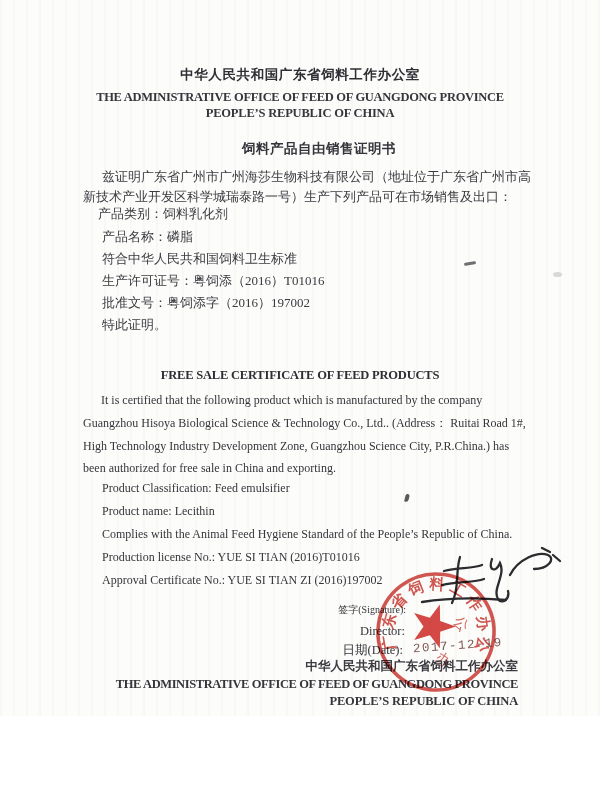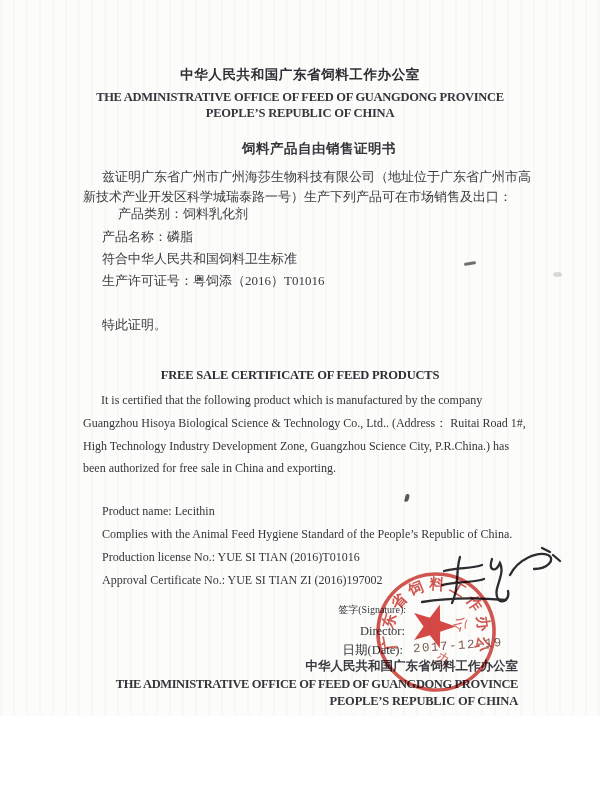--- a/index.html
+++ b/index.html
@@ -29,21 +29,21 @@
   
   .title-cn{top:68px;font-size:13.5px;letter-spacing:.6px;color:#2e2e34;}
   .title-en1{top:91px;font-size:12.5px;letter-spacing:-.3px;}
   .title-en2{top:107px;font-size:12.5px;letter-spacing:-.2px;}
   .cert-title{top:142px;font-size:13.5px;letter-spacing:.5px;margin-left:38px;}
 
   
   .cn{font-size:13px;color:#3a3a40;}
   .cn-p1{top:170px;left:102px;}
   .cn-p2{top:190px;left:83px;}
-  .cn-i0{top:207px;left:118px;text-align:right;}
+  .cn-i0{top:207px;left:98px;text-align:right;}
   .cn-i1{top:230px;left:102px;}
   .cn-i2{top:252px;left:102px;text-align:right;}
   .cn-i3{top:274px;left:102px;text-align:center;}
   .cn-i4{top:296px;left:102px;}
   .cn-i5{top:318px;left:102px;}
 
   
   .en-heading{top:369px;font-size:12.5px;letter-spacing:-.2px;color:#2e2e34;}
   .en-p1{top:394px;left:101px;}
   .en-p2{top:417px;left:83px;}
@@ -95,27 +95,29 @@
   <div class="line center bold title-en1">THE ADMINISTRATIVE OFFICE OF FEED OF GUANGDONG PROVINCE</div>
   <div class="line center bold title-en2">PEOPLE’S REPUBLIC OF CHINA</div>
   <div class="line center bold cert-title">饲料产品自由销售证明书</div>
 
   <div class="line cn cn-p1">兹证明广东省广州市广州海莎生物科技有限公司（地址位于广东省广州市高</div>
   <div class="line cn cn-p2">新技术产业开发区科学城瑞泰路一号）生产下列产品可在市场销售及出口：</div>
   <div class="line cn cn-i0">产品类别：饲料乳化剂</div>
   <div class="line cn cn-i1">产品名称：磷脂</div>
   <div class="line cn cn-i2">符合中华人民共和国饲料卫生标准</div>
   <div class="line cn cn-i3">生产许可证号：粤饲添（2016）T01016</div>
+  <div class="line cn cn-i4">批准文号：粤饲添字（2016）197002</div>
   <div class="line cn cn-i5">特此证明。</div>
 
   <div class="line center bold en-heading">FREE SALE CERTIFICATE OF FEED PRODUCTS</div>
   <div class="line en-p1">It is certified that the following product which is manufactured by the company</div>
   <div class="line en-p2">Guangzhou Hisoya Biological Science &amp; Technology Co., Ltd.. (Address： Ruitai Road 1#,</div>
   <div class="line en-p3">High Technology Industry Development Zone, Guangzhou Science City, P.R.China.) has</div>
   <div class="line en-p4">been authorized for free sale in China and exporting.</div>
+  <div class="line en-i0">Product Classification: Feed emulsifier</div>
   <div class="line en-i1">Product name: Lecithin</div>
   <div class="line en-i2">Complies with the Animal Feed Hygiene Standard of the People’s Republic of China.</div>
   <div class="line en-i3">Production license No.: YUE SI TIAN (2016)T01016</div>
   <div class="line en-i4">Approval Certificate No.: YUE SI TIAN ZI (2016)197002</div>
 
   <div class="line sig-label">签字(Signature):</div>
   <div class="line dir-label">Director:</div>
   <div class="line date-label">日期(Date):</div>
   <div class="line date-value">2017-12-19</div>
   <div class="line bold office-cn">中华人民共和国广东省饲料工作办公室</div>

